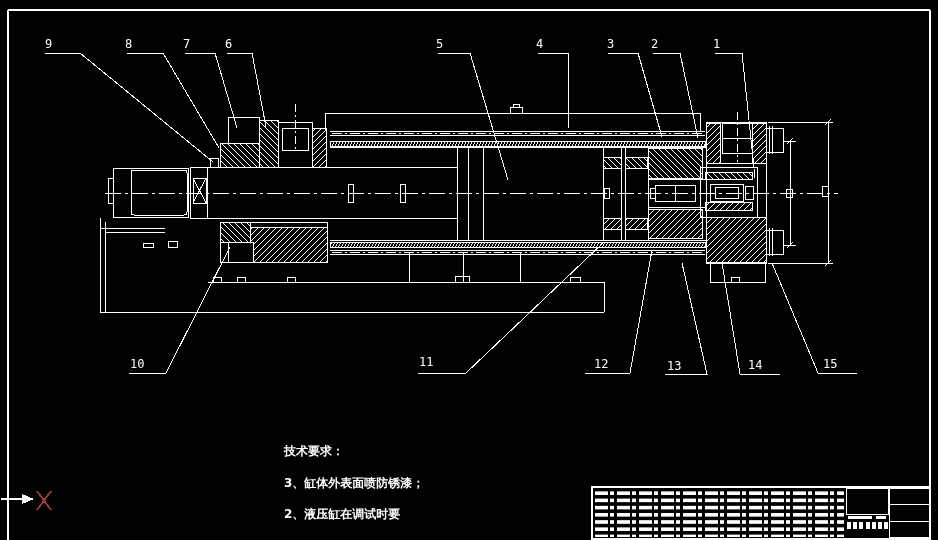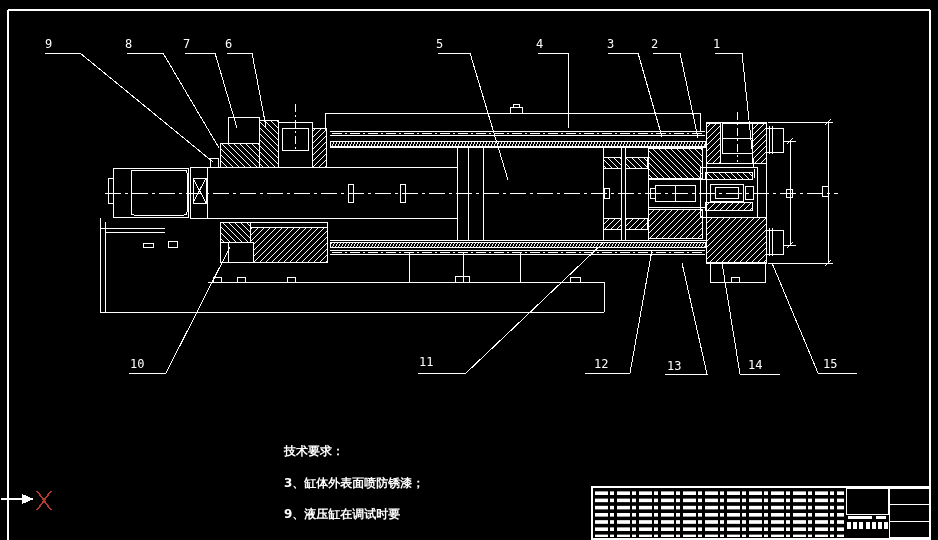--- a/index.html
+++ b/index.html
@@ -254,17 +254,17 @@
       <rect x="889" y="488" width="40" height="49"></rect>
       <line x1="889" y1="504" x2="929" y2="504"></line>
       <line x1="889" y1="521" x2="929" y2="521"></line>
     </g>
   </g>
 </svg>
 
 <div id="tech-notes">
   <div>技术要求：</div>
   <div>3、缸体外表面喷防锈漆；</div>
-  <div>9、液压缸在调试时要</div>
+  <div>2、液压缸在调试时要</div>
   
 </div>
 
 </div>
 
 </body></html>

